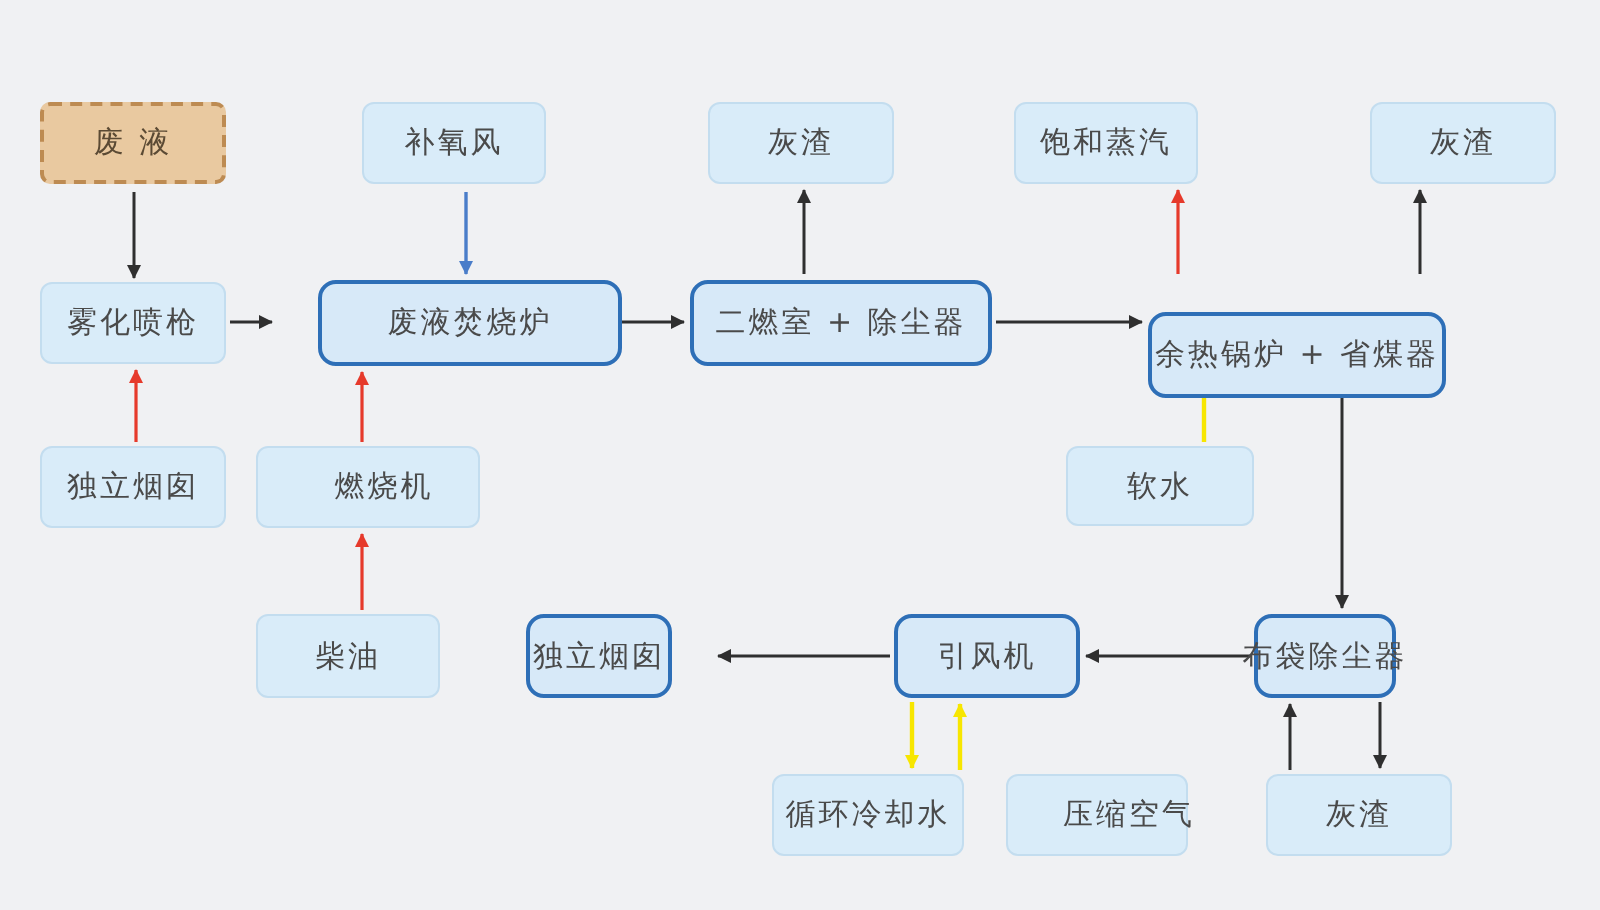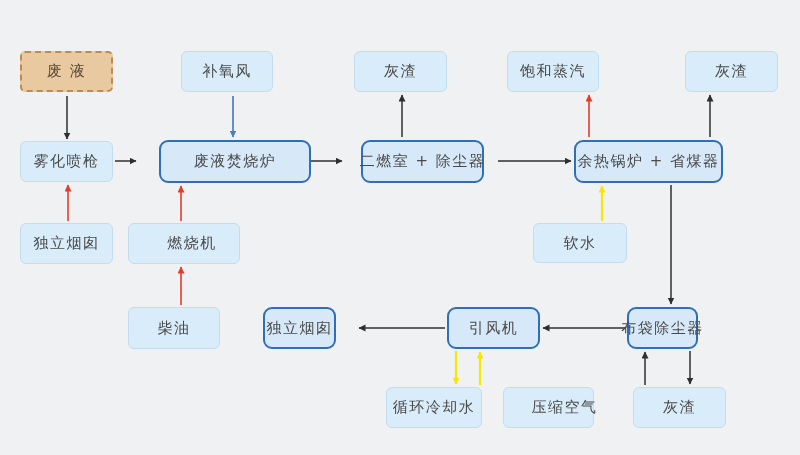--- a/index.html
+++ b/index.html
@@ -76,22 +76,22 @@
       <line x1="690" y1="351" x2="690" y2="384" stroke="#2f2f2f" stroke-width="1.5" marker-end="url(#ah-black)"></line>
     </svg>
   <div id="node-layer">
       <div class="node input" style="left: 20px; top: 51px; width: 93px; height: 41px;">废 液</div>
       <div class="node plain" style="left: 181px; top: 51px; width: 92px; height: 41px;">补氧风</div>
       <div class="node plain" style="left: 354px; top: 51px; width: 93px; height: 41px;">灰渣</div>
       <div class="node plain" style="left: 507px; top: 51px; width: 92px; height: 41px;">饱和蒸汽</div>
       <div class="node plain" style="left: 685px; top: 51px; width: 93px; height: 41px;">灰渣</div>
       <div class="node plain" style="left: 20px; top: 141px; width: 93px; height: 41px;">雾化喷枪</div>
       <div class="node process" style="left: 139px; top: 140px; width: 152px; height: 43px; margin-left: 20px;">废液焚烧炉</div>
-      <div class="node process" style="left: 345px; top: 140px; width: 123px; height: 43px; margin-left: 16px;">二燃室 + 除尘器</div>
-      <div class="node process" style="left: 574px; top: 140px; width: 149px; height: 43px;">余热锅炉 + 省煤器</div>
+      <div class="node process" style="left: 345px; top: 140px; width: 151px; height: 43px;">二燃室 + 除尘器</div>
+      <div class="node process" style="left: 574px; top: 156px; width: 149px; height: 43px;">余热锅炉 + 省煤器</div>
       <div class="node plain" style="left: 20px; top: 223px; width: 93px; height: 41px;">独立烟囱</div>
       <div class="node plain" style="left: 128px; top: 223px; width: 112px; height: 41px; padding-left: 16px;">燃烧机</div>
       <div class="node plain" style="left: 533px; top: 223px; width: 94px; height: 40px;">软水</div>
       <div class="node plain" style="left: 128px; top: 307px; width: 92px; height: 42px;">柴油</div>
       <div class="node process" style="left: 263px; top: 307px; width: 73px; height: 42px;">独立烟囱</div>
       <div class="node process" style="left: 447px; top: 307px; width: 93px; height: 42px;">引风机</div>
       <div class="node process" style="left: 627px; top: 307px; width: 71px; height: 42px;">布袋除尘器</div>
       <div class="node plain" style="left: 386px; top: 387px; width: 96px; height: 41px;">循环冷却水</div>
       <div class="node plain" style="left: 503px; top: 387px; width: 91px; height: 41px; padding-left: 32px;">压缩空气</div>
       <div class="node plain" style="left: 633px; top: 387px; width: 93px; height: 41px;">灰渣</div>

